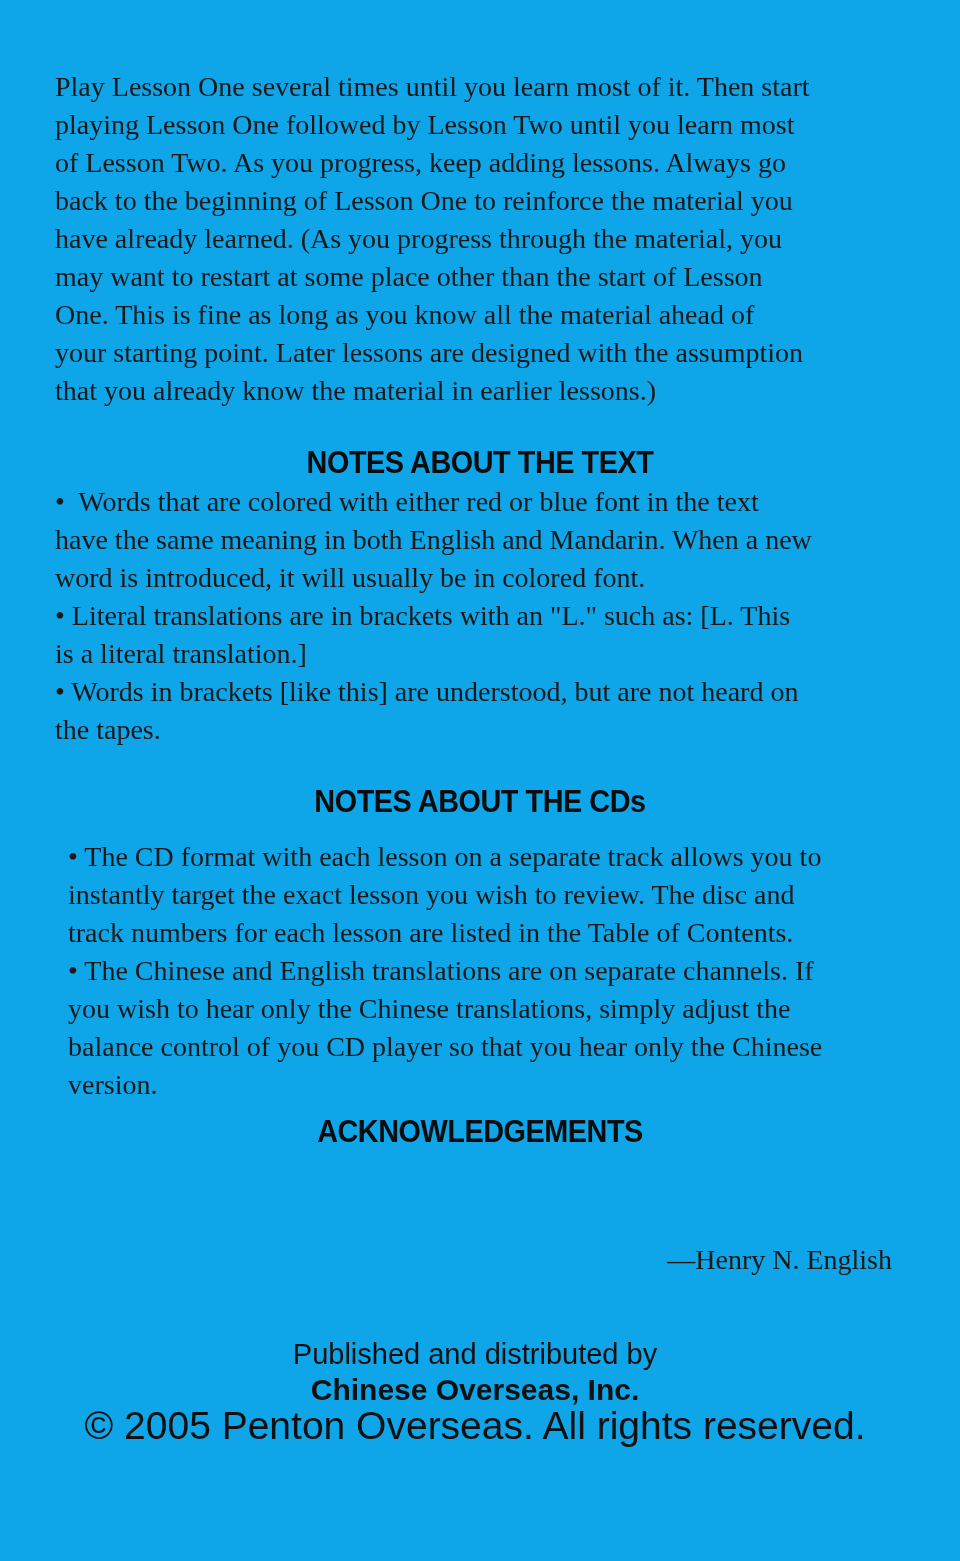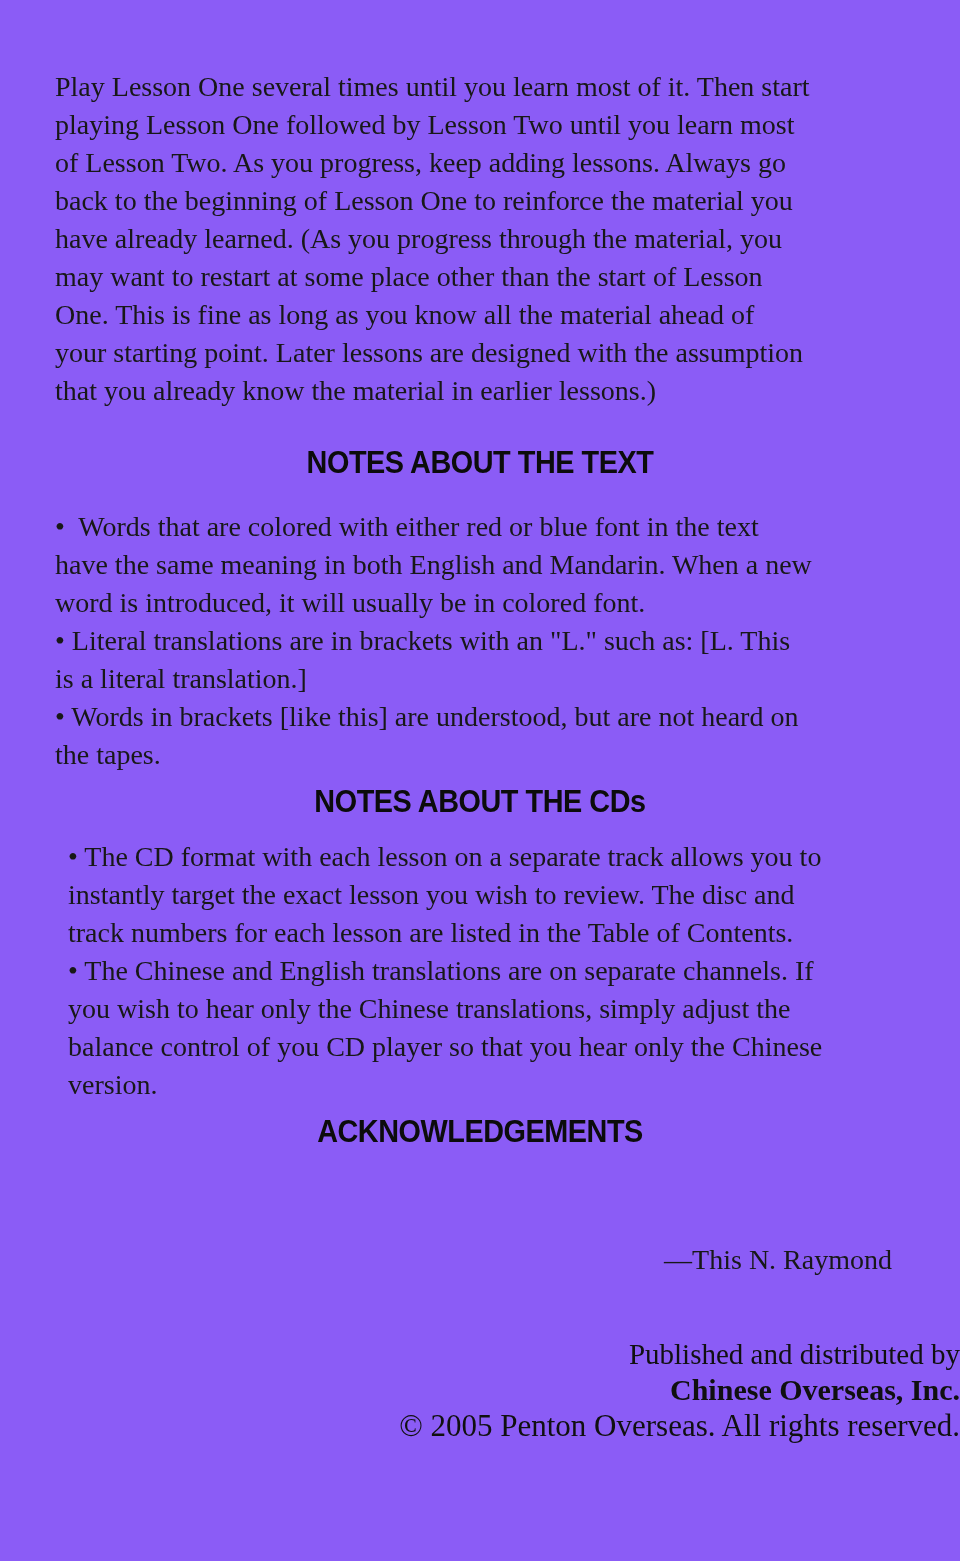--- a/index.html
+++ b/index.html
@@ -4,36 +4,36 @@
 <style>
   html, body {
     margin: 0;
     padding: 0;
     background: #ffffff;
   }
   .page {
     position: relative;
     width: 960px;
     height: 1561px;
-    background: #8b5cf6;
+    background: #0ea5e9;
     overflow: hidden;
     color: #161616;
   }
   .body-text {
     position: absolute;
     left: 55px;
     right: 34px;
     font-family: "Liberation Serif", serif;
     font-size: 28px;
     line-height: 38px;
     white-space: pre-wrap;
     color: #181818;
   }
   .intro  { top: 68px; }
-  .b1pos  { top: 508px; }
+  .b1pos  { top: 483px; }
   .b2pos  { top: 838px; margin-left: 13px; }
   .b3pos  { top: 1153px; }
   .heading {
     position: absolute;
     left: 0;
     right: 0;
     margin: 0;
     text-align: center;
     font-family: "Liberation Sans", sans-serif;
     font-weight: bold;
@@ -52,28 +52,28 @@
     right: 68px;
     font-family: "Liberation Serif", serif;
     font-size: 28px;
     line-height: 34px;
     color: #181818;
   }
   .footer {
     position: absolute;
     top: 1336px;
     left: 0;
-    right: 0;
-    text-align: right;
-    font-family: Liberation Serif, serif;
+    right: 10px;
+    text-align: center;
+    font-family: Liberation Sans, sans-serif;
     color: #101010;
   }
   .footer-line1 { font-size: 29px; line-height: 36px; }
   .footer-line2 { font-size: 30px; line-height: 35px; font-weight: bold; }
-  .footer-line3 { font-size: 31px; line-height: 38px; }
+  .footer-line3 { font-size: 39px; line-height: 38px; }
 </style>
 </head>
 <body>
 
 <div class="page">
 
   <div class="body-text intro">Play Lesson One several times until you learn most of it. Then start
 playing Lesson One followed by Lesson Two until you learn most
 of Lesson Two. As you progress, keep adding lessons. Always go
 back to the beginning of Lesson One to reinforce the material you
@@ -99,21 +99,21 @@
 instantly target the exact lesson you wish to review. The disc and
 track numbers for each lesson are listed in the Table of Contents.
 • The Chinese and English translations are on separate channels. If
 you wish to hear only the Chinese translations, simply adjust the
 balance control of you CD player so that you hear only the Chinese
 version.</div>
 
   <h2 class="heading h3pos">ACKNOWLEDGEMENTS</h2>
 
 
-  <div class="signature">—This N. Raymond</div>
+  <div class="signature">—Henry N. English</div>
 
   <div class="footer">
     <div class="footer-line1">Published and distributed by</div>
     <div class="footer-line2">Chinese Overseas, Inc.</div>
     <div class="footer-line3">© 2005 Penton Overseas. All rights reserved.</div>
   </div>
 
 </div>
 
 </body></html>

